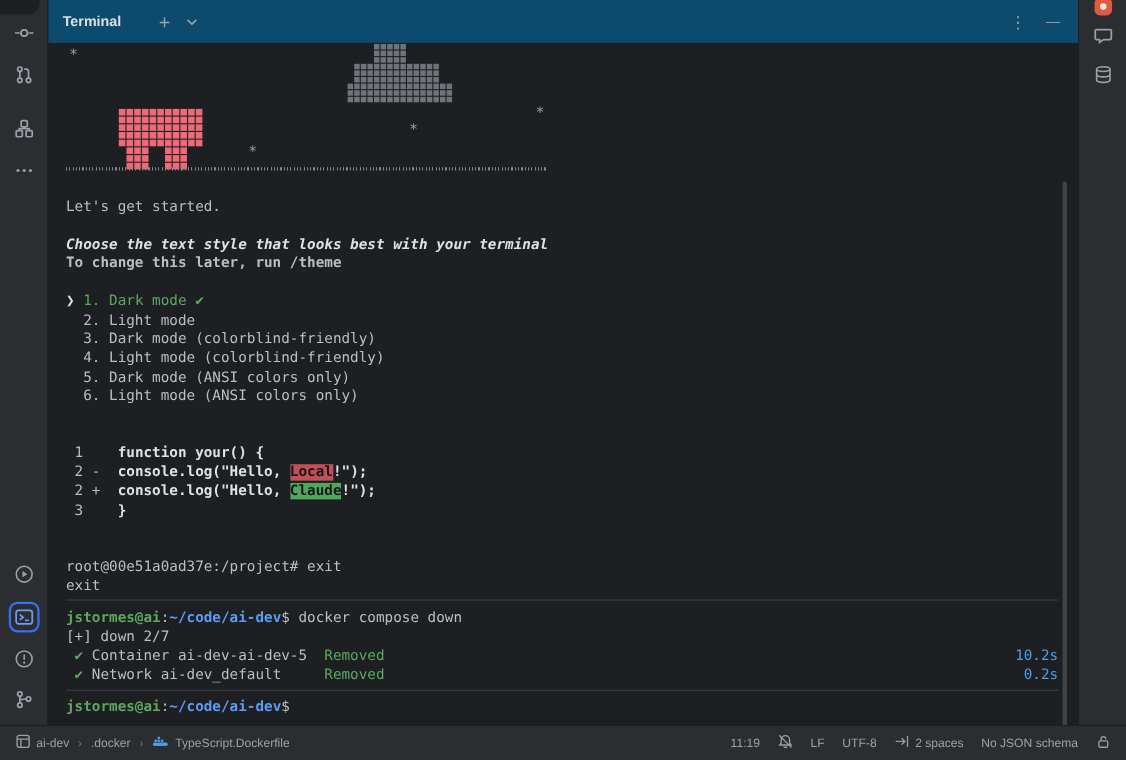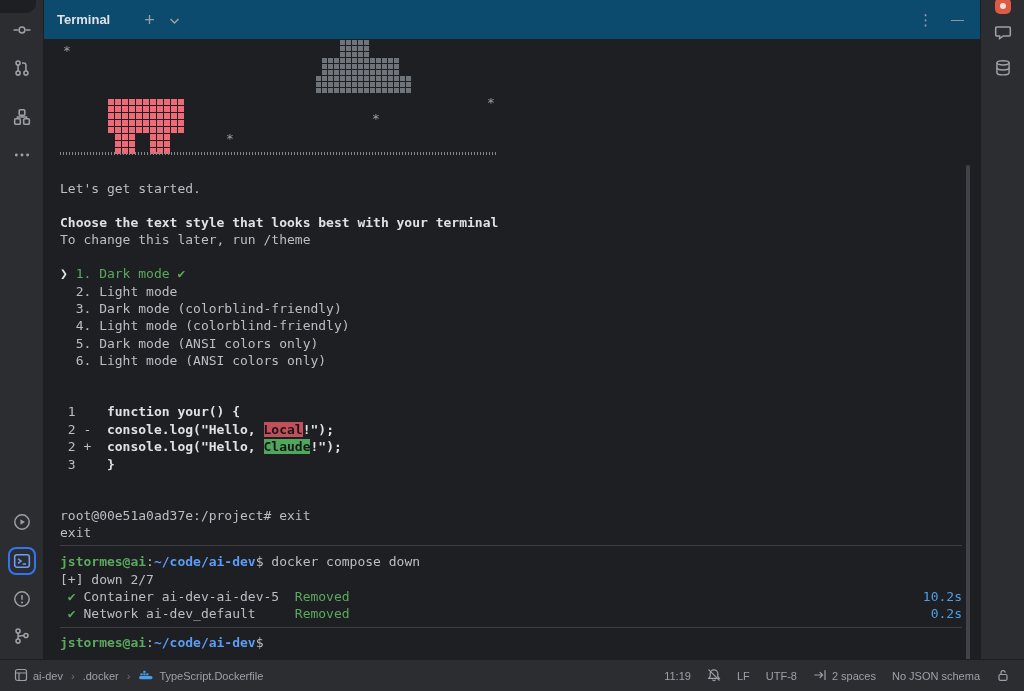--- a/index.html
+++ b/index.html
@@ -337,22 +337,22 @@
         <div style="position: absolute; left: 7px; top: 49px; width: 6px; height: 6px; background: rgb(238, 106, 118);"></div>
         <div style="position: absolute; left: 14px; top: 49px; width: 6px; height: 6px; background: rgb(238, 106, 118);"></div>
         <div style="position: absolute; left: 21px; top: 49px; width: 6px; height: 6px; background: rgb(238, 106, 118);"></div>
         <div style="position: absolute; left: 42px; top: 49px; width: 6px; height: 6px; background: rgb(238, 106, 118);"></div>
         <div style="position: absolute; left: 49px; top: 49px; width: 6px; height: 6px; background: rgb(238, 106, 118);"></div>
         <div style="position: absolute; left: 56px; top: 49px; width: 6px; height: 6px; background: rgb(238, 106, 118);"></div>
       </div>
     <div class="dotrule" id="dotrule" style="left: 16px; top: 112px; width: 437px;"></div>
     <div id="term-lines">
         <div class="tline" style="top: 140px;"><span class="s-fg">Let's get started.</span></div>
-        <div class="tline" style="top: 174px;"><span class="s-b">Choose the text style that looks best with your terminal</span></div>
-        <div class="tline" style="top: 191px;"><span class="s-fg">To change this later, run /theme</span></div>
+        <div class="tline" style="top: 174px; font-style: italic;"><span class="s-b">Choose the text style that looks best with your terminal</span></div>
+        <div class="tline" style="top: 191px; font-weight: bold;"><span class="s-fg">To change this later, run /theme</span></div>
         <div class="tline" style="top: 225px;"><span class="s-bright">❯ </span><span class="s-green">1. Dark mode ✔</span></div>
         <div class="tline" style="top: 243px;"><span class="s-fg">  2. Light mode</span></div>
         <div class="tline" style="top: 260px;"><span class="s-fg">  3. Dark mode (colorblind-friendly)</span></div>
         <div class="tline" style="top: 277px;"><span class="s-fg">  4. Light mode (colorblind-friendly)</span></div>
         <div class="tline" style="top: 295px;"><span class="s-fg">  5. Dark mode (ANSI colors only)</span></div>
         <div class="tline" style="top: 312px;"><span class="s-fg">  6. Light mode (ANSI colors only)</span></div>
         <div class="tline" style="top: 363px;"><span class="s-fg"> 1    </span><span class="s-b">function your() {</span></div>
         <div class="tline" style="top: 381px;"><span class="s-fg"> 2 -  </span><span class="s-b">console.log("Hello, </span><span class="s-redhl">Local</span><span class="s-b">!");</span></div>
         <div class="tline" style="top: 398px;"><span class="s-fg"> 2 +  </span><span class="s-b">console.log("Hello, </span><span class="s-greenhl">Claude</span><span class="s-b">!");</span></div>
         <div class="tline" style="top: 416px;"><span class="s-fg"> 3    </span><span class="s-b">}</span></div>

